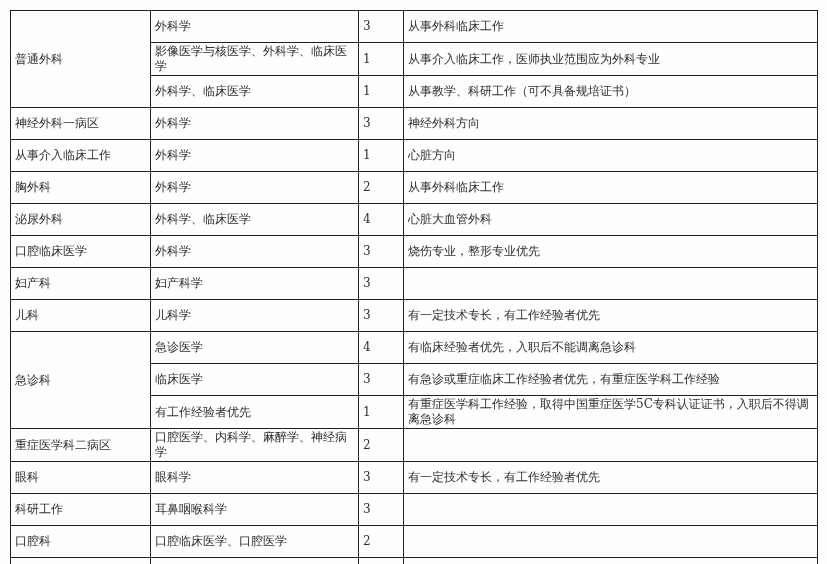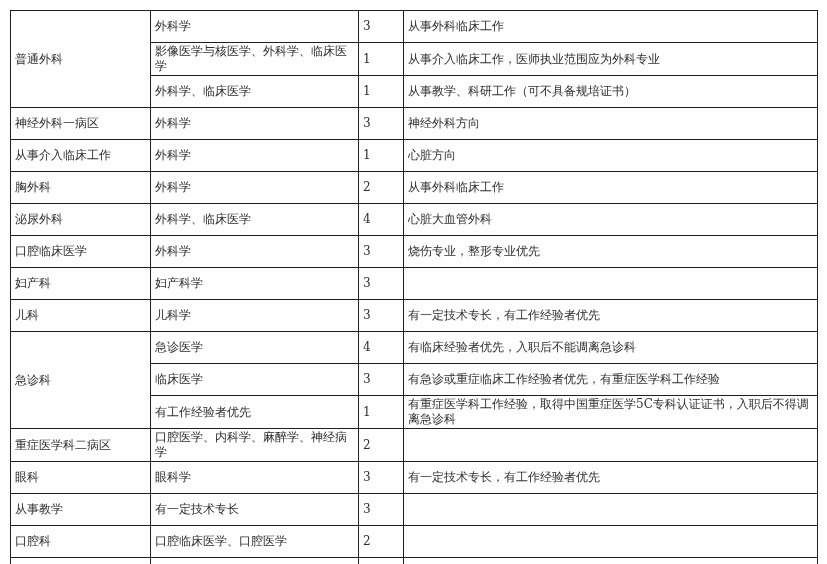--- a/index.html
+++ b/index.html
@@ -134,22 +134,22 @@
           <td class="count">2</td>
           <td class="req"></td>
         </tr>
         <tr>
           <td class="dept" rowspan="1">眼科</td>
           <td class="major">眼科学</td>
           <td class="count">3</td>
           <td class="req">有一定技术专长，有工作经验者优先</td>
         </tr>
         <tr>
-          <td class="dept" rowspan="1">从事教学</td>
-          <td class="major">有一定技术专长</td>
+          <td class="dept" rowspan="1">科研工作</td>
+          <td class="major">耳鼻咽喉科学</td>
           <td class="count">3</td>
           <td class="req"></td>
         </tr>
         <tr>
           <td class="dept" rowspan="1">口腔科</td>
           <td class="major">口腔临床医学、口腔医学</td>
           <td class="count">2</td>
           <td class="req"></td>
         </tr>
         <tr>

